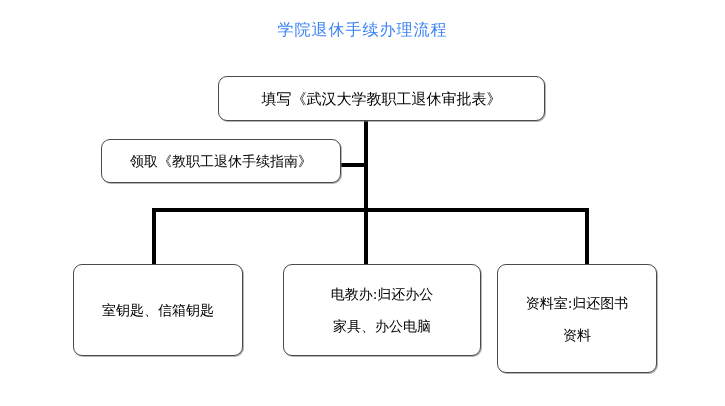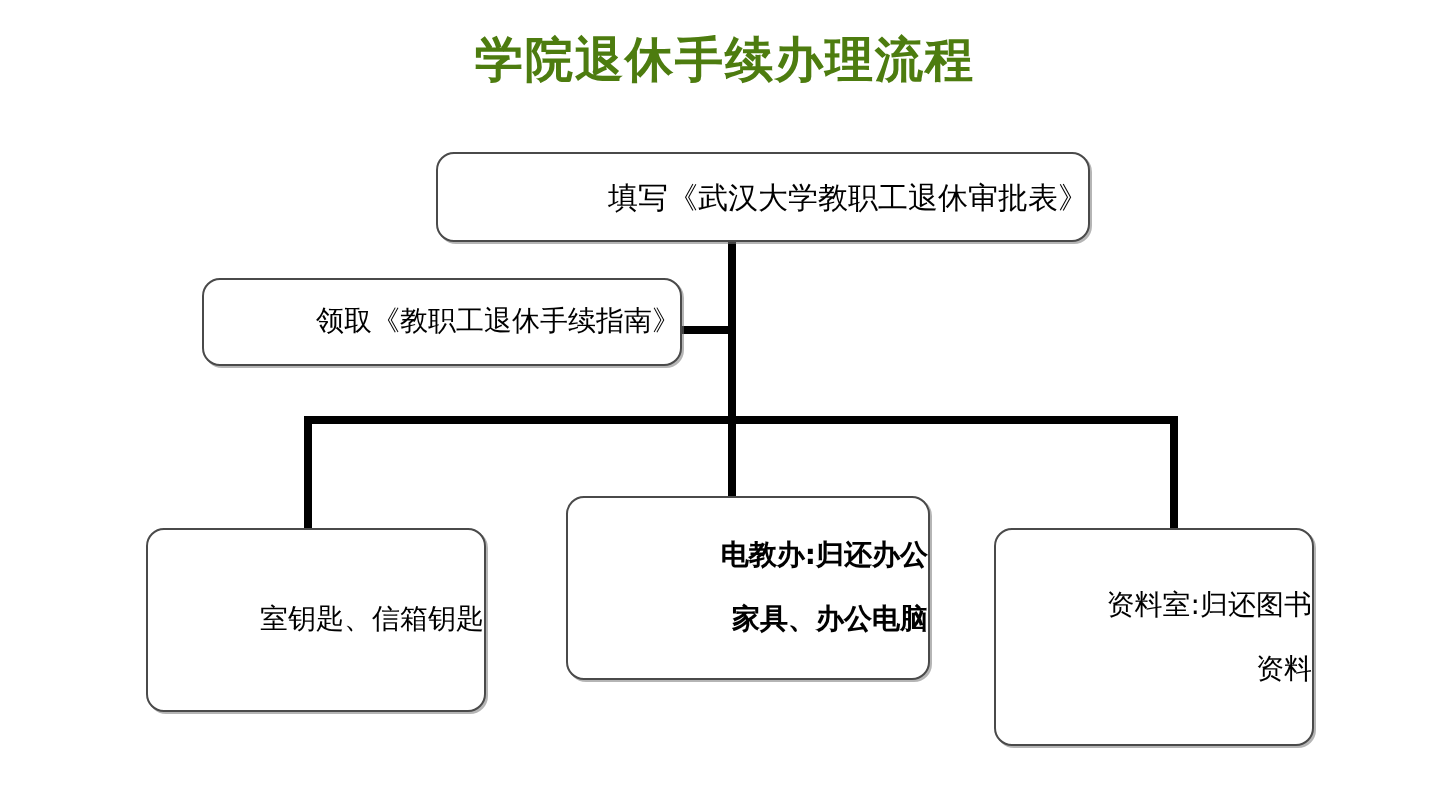--- a/index.html
+++ b/index.html
@@ -22,38 +22,38 @@
     background: #ffffff;
   }
 
   
   .title {
     position: absolute;
     left: 0;
     top: 16px;
     width: 725px;
     text-align: center;
-    font-size: 24px;
-    font-weight: bold;
+    font-size: 16px;
+    font-weight: normal;
     letter-spacing: 1px;
     line-height: 28px;
-    color: #4d7c0f;
+    color: #3b82f6;
     white-space: nowrap;
   }
 
   
   .node {
     position: absolute;
     box-sizing: border-box;
     background: #ffffff;
     border: 1px solid #4a4a4a;
     border-radius: 9px;
     display: flex;
     flex-direction: column;
-    align-items: flex-end;
+    align-items: center;
     justify-content: center;
     text-align: center;
     font-size: 14px;
     line-height: 20px;
     color: #000000;
     z-index: 3;
     box-shadow: 1px 1px 0 rgba(120,120,120,0.55);
   }
   .node .line {
     display: block;
@@ -76,24 +76,23 @@
     margin-left: 44px;
   }
   #node-admin-office {
     left: 73px;
     top: 264px;
     width: 170px;
     height: 92px;
   }
   #node-edu-tech-office {
     left: 283px;
-    top: 248px;
-    width: 182px;
+    top: 264px;
+    width: 198px;
     height: 92px;
-    font-weight: bold;
   }
   #node-archive-room {
     left: 497px;
     top: 264px;
     width: 160px;
     height: 109px;
   }
   #node-admin-office .line,
   #node-edu-tech-office .line,
   #node-archive-room .line {

